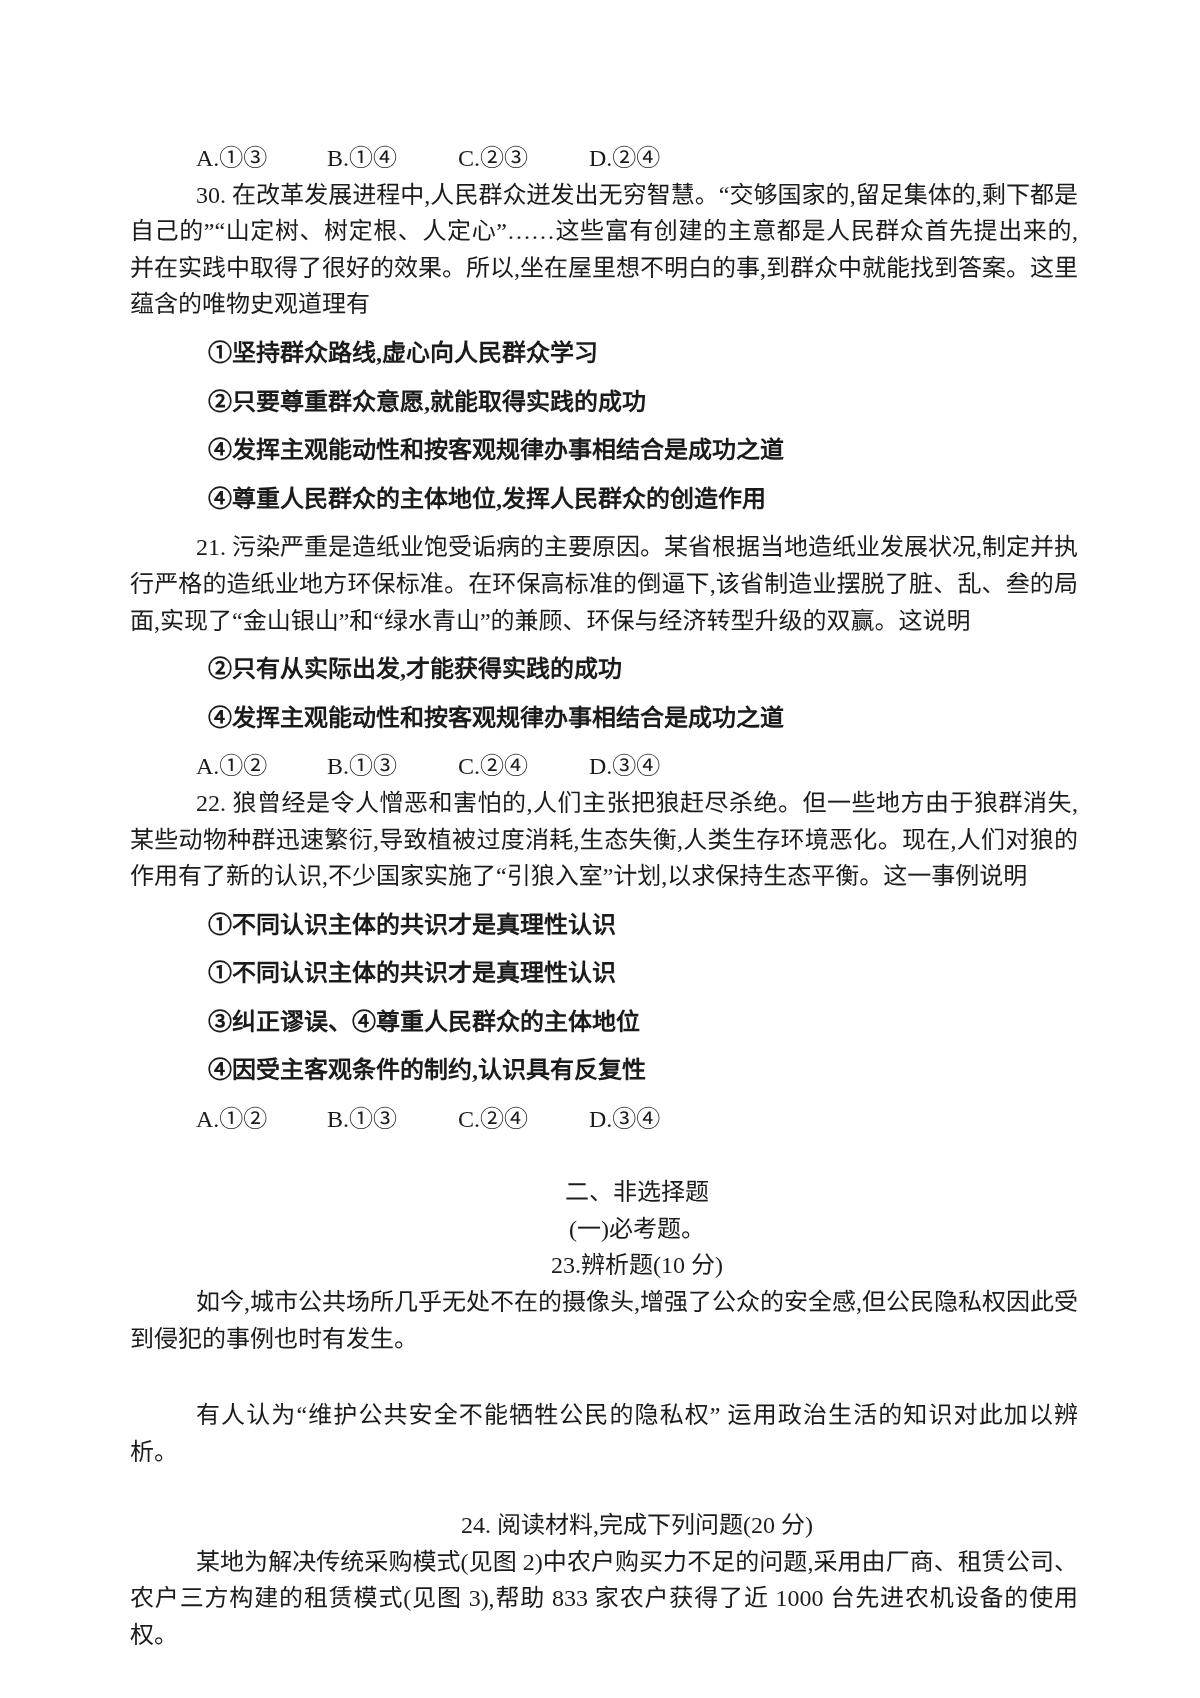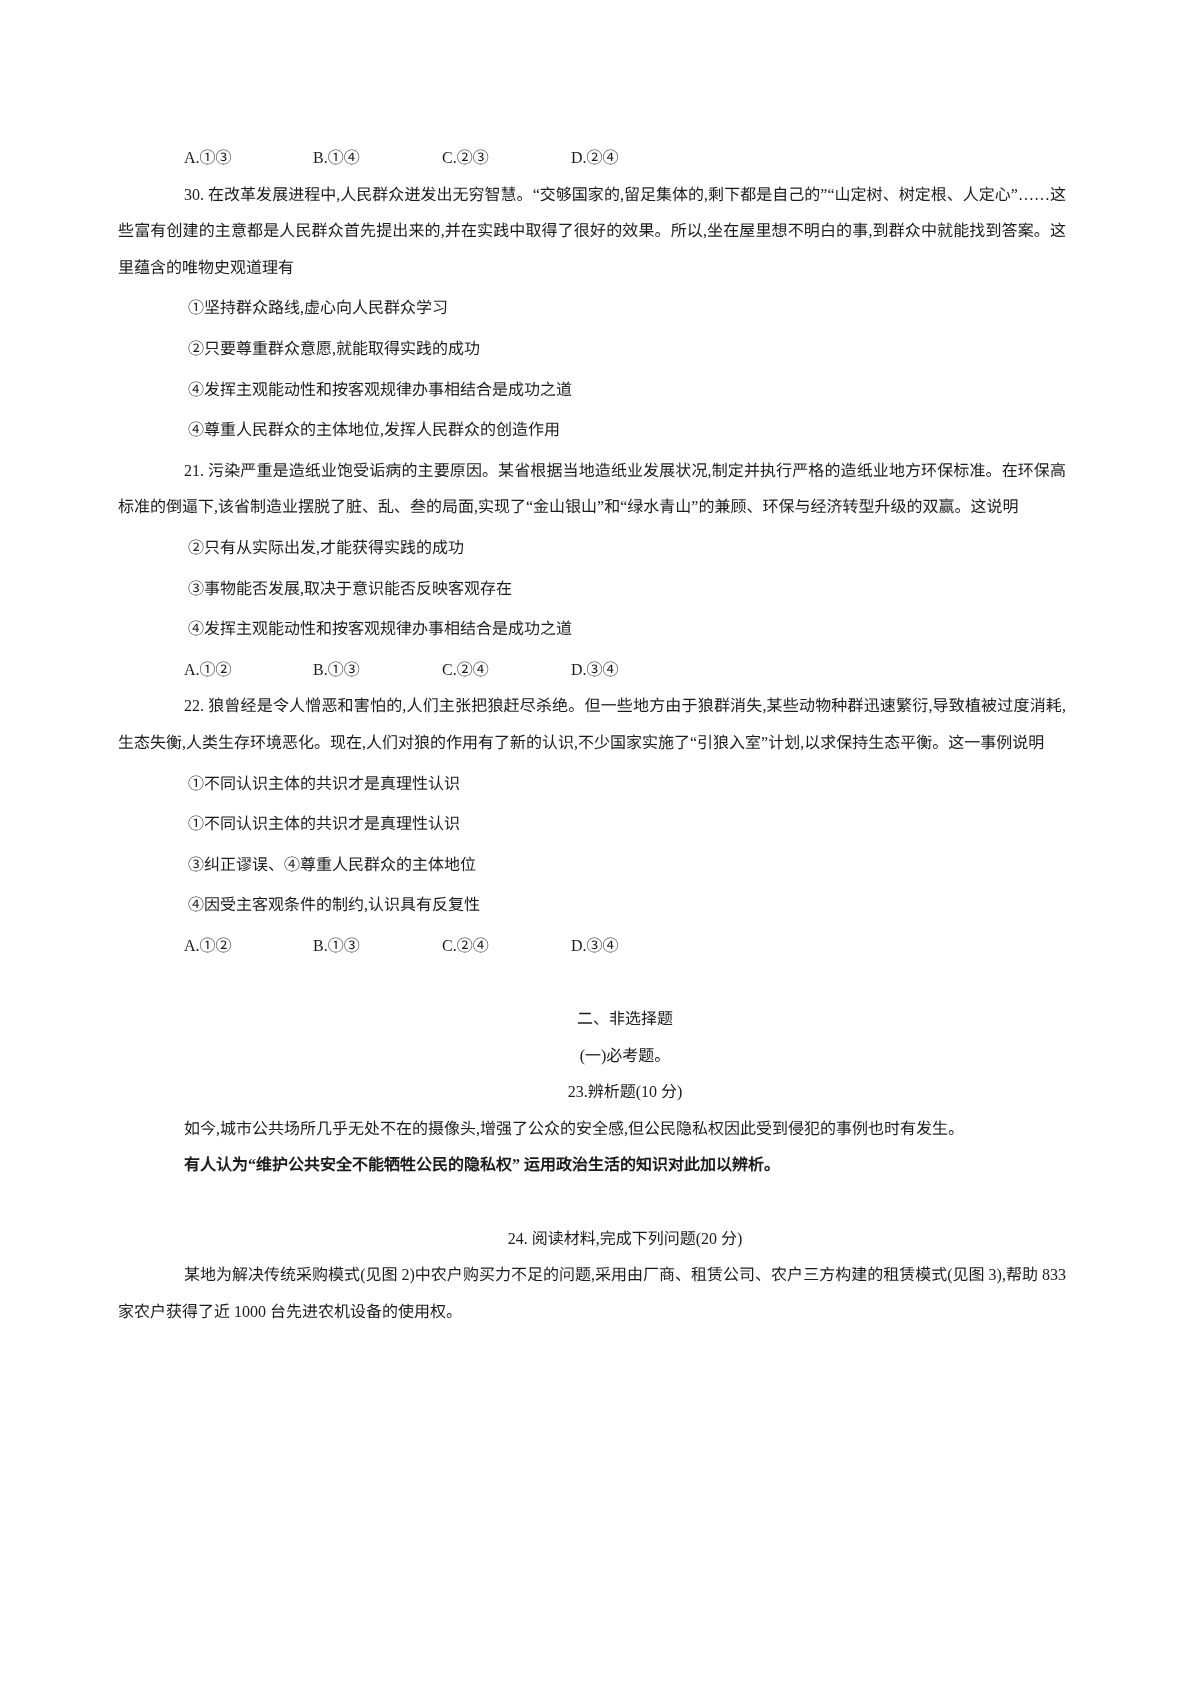--- a/index.html
+++ b/index.html
@@ -9,40 +9,42 @@
   }
   body {
     position: relative;
     width: 1200px;
     height: 1698px;
     overflow: hidden;
     font-family: "Liberation Serif", "DejaVu Serif", serif;
   }
   .page {
     position: absolute;
-    left: 118px;
+    left: 130px;
     top: 140px;
     width: 948px;
-    font-size: 16px;
+    font-size: 24px;
     line-height: 36.6px;
     color: #1b1b1b;
     text-align: justify;
     text-justify: inter-character;
   }
   .para {
     margin: 0;
     text-indent: 66px;
   }
   .bold {
-    font-weight: bold;
+    font-weight: normal;
+    margin-top: 40px;
   }
   .option-line {
-    margin: 4px;
+    margin: 12px;
     text-indent: 66px;
     text-align: left;
+    font-weight: bold;
   }
   .answer-row {
     margin: 0;
     padding-left: 66px;
     text-indent: 0;
     text-align: left;
   }
   .answer-row .ans {
     display: inline-block;
     min-width: 125px;
@@ -72,21 +74,20 @@
   </p>
 
   <p class="para">30. 在改革发展进程中,人民群众迸发出无穷智慧。“交够国家的,留足集体的,剩下都是自己的”“山定树、树定根、人定心”……这些富有创建的主意都是人民群众首先提出来的,并在实践中取得了很好的效果。所以,坐在屋里想不明白的事,到群众中就能找到答案。这里蕴含的唯物史观道理有</p>
   <p class="option-line">①坚持群众路线,虚心向人民群众学习</p>
   <p class="option-line">②只要尊重群众意愿,就能取得实践的成功</p>
   <p class="option-line">④发挥主观能动性和按客观规律办事相结合是成功之道</p>
   <p class="option-line">④尊重人民群众的主体地位,发挥人民群众的创造作用</p>
 
   <p class="para">21. 污染严重是造纸业饱受诟病的主要原因。某省根据当地造纸业发展状况,制定并执行严格的造纸业地方环保标准。在环保高标准的倒逼下,该省制造业摆脱了脏、乱、叁的局面,实现了“金山银山”和“绿水青山”的兼顾、环保与经济转型升级的双赢。这说明</p>
   <p class="option-line">②只有从实际出发,才能获得实践的成功</p>
-  <p class="option-line">③事物能否发展,取决于意识能否反映客观存在</p>
   <p class="option-line">④发挥主观能动性和按客观规律办事相结合是成功之道</p>
   <p class="answer-row">
     <span class="ans">A.①②</span>
     <span class="ans">B.①③</span>
     <span class="ans">C.②④</span>
     <span class="ans">D.③④</span>
   </p>
 
   <p class="para">22. 狼曾经是令人憎恶和害怕的,人们主张把狼赶尽杀绝。但一些地方由于狼群消失,某些动物种群迅速繁衍,导致植被过度消耗,生态失衡,人类生存环境恶化。现在,人们对狼的作用有了新的认识,不少国家实施了“引狼入室”计划,以求保持生态平衡。这一事例说明</p>
   <p class="option-line">①不同认识主体的共识才是真理性认识</p>

